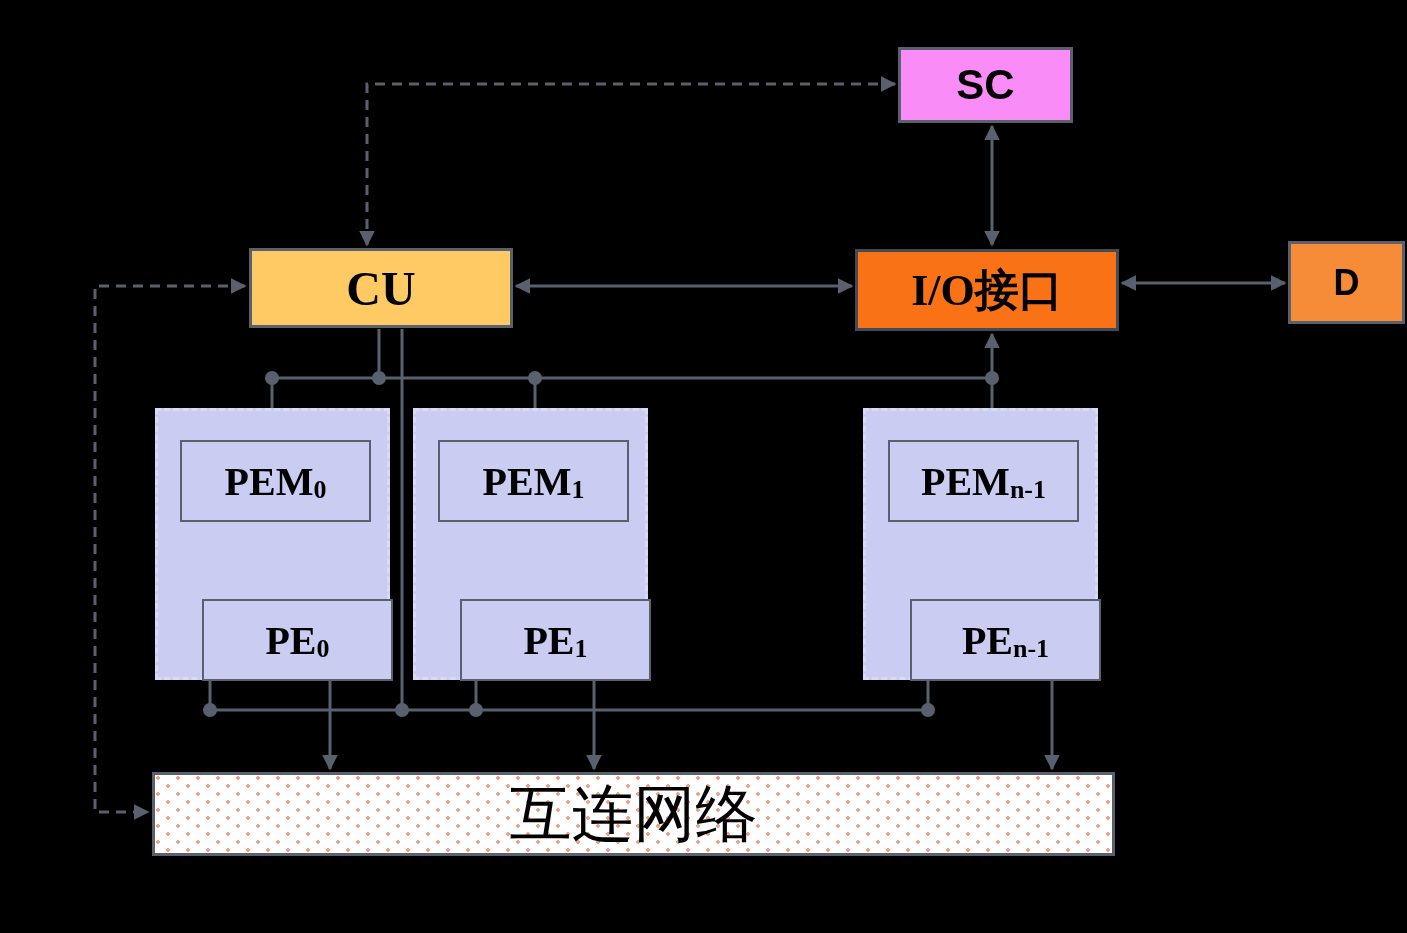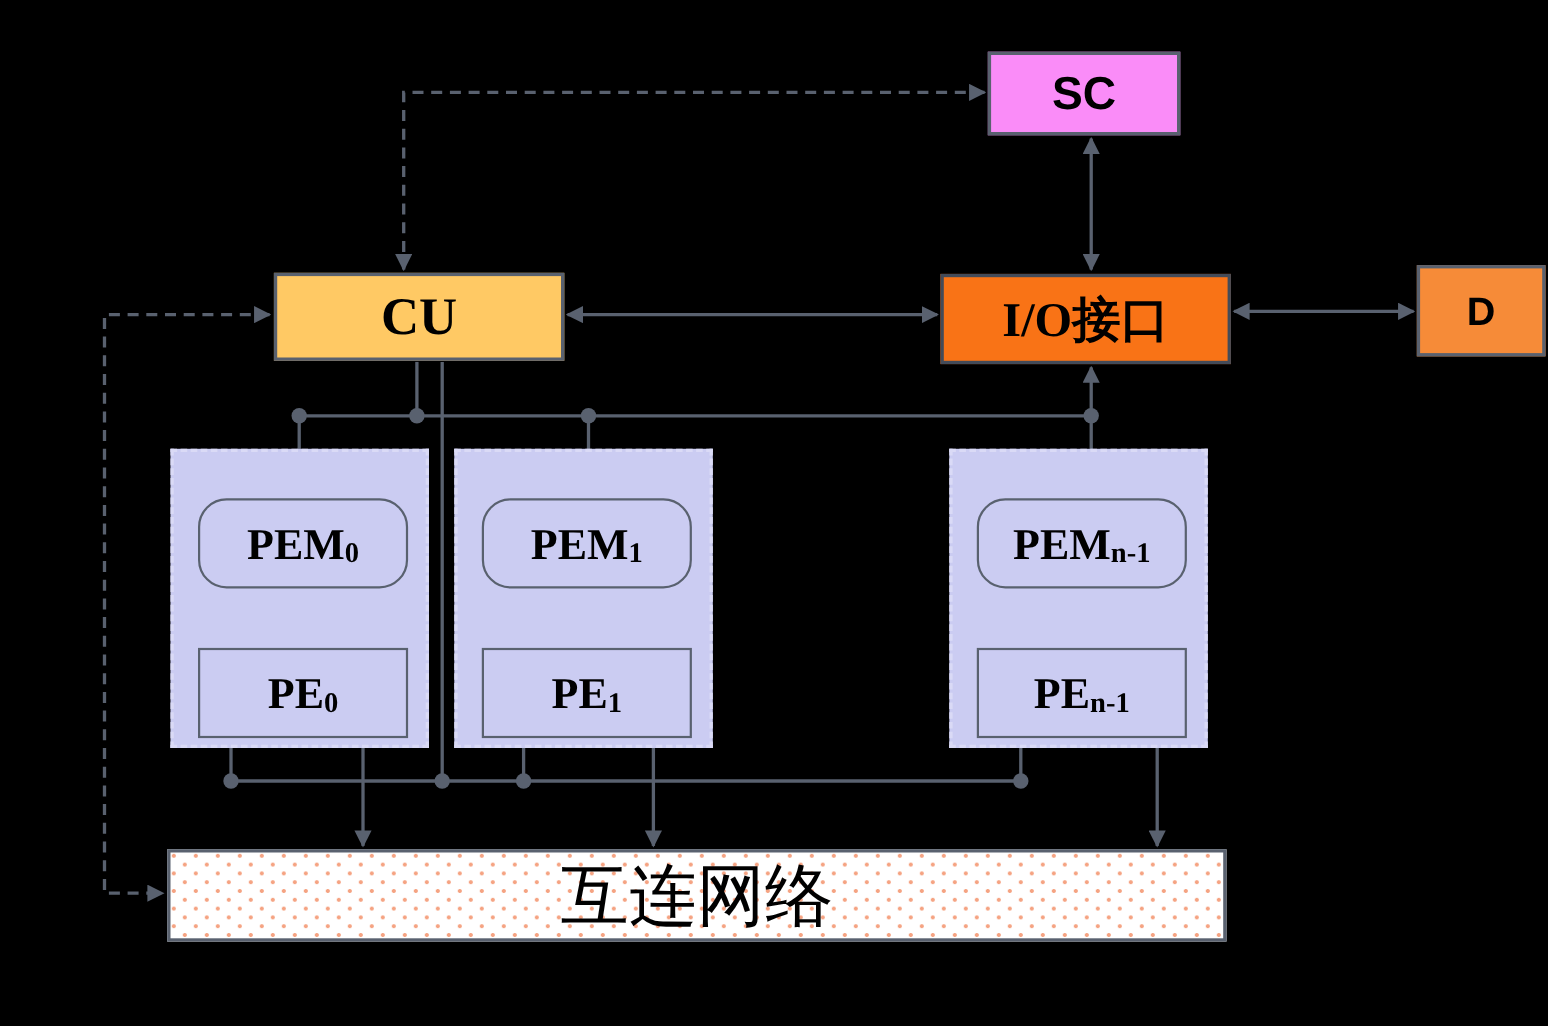--- a/index.html
+++ b/index.html
@@ -31,21 +31,21 @@
   .pegroup{
     position:absolute;top:408px;width:235px;height:272px;box-sizing:border-box;
     border:3px dashed #DADAF6;
   }
   .g0{left:155px;} .g1{left:413px;} .g2{left:863px;}
   .inner{
     position:absolute;left:22px;width:191px;height:82px;border:2.5px solid #59616F;
     display:flex;align-items:center;justify-content:center;box-sizing:border-box;
     font-weight:bold;font-size:40px;color:#000;
   }
-  .pem{top:42px;border-radius:26px;} .pe{top:178px;}
+  .pem{top:29px;} .pe{top:188px;margin-left:22px;}
   .inner sub{font-size:26px;line-height:0;transform:translateY(9px);font-weight:bold;}
 </style>
 </head>
 <body>
 
 <div id="canvas">
 
   <svg class="connectors" viewBox="0 0 1407 933" xmlns="http://www.w3.org/2000/svg">
     <defs>
       <marker id="arr" viewBox="0 0 10 10" refX="9" refY="5" markerWidth="5.2" markerHeight="5.2" orient="auto-start-reverse" markerUnits="strokeWidth">

